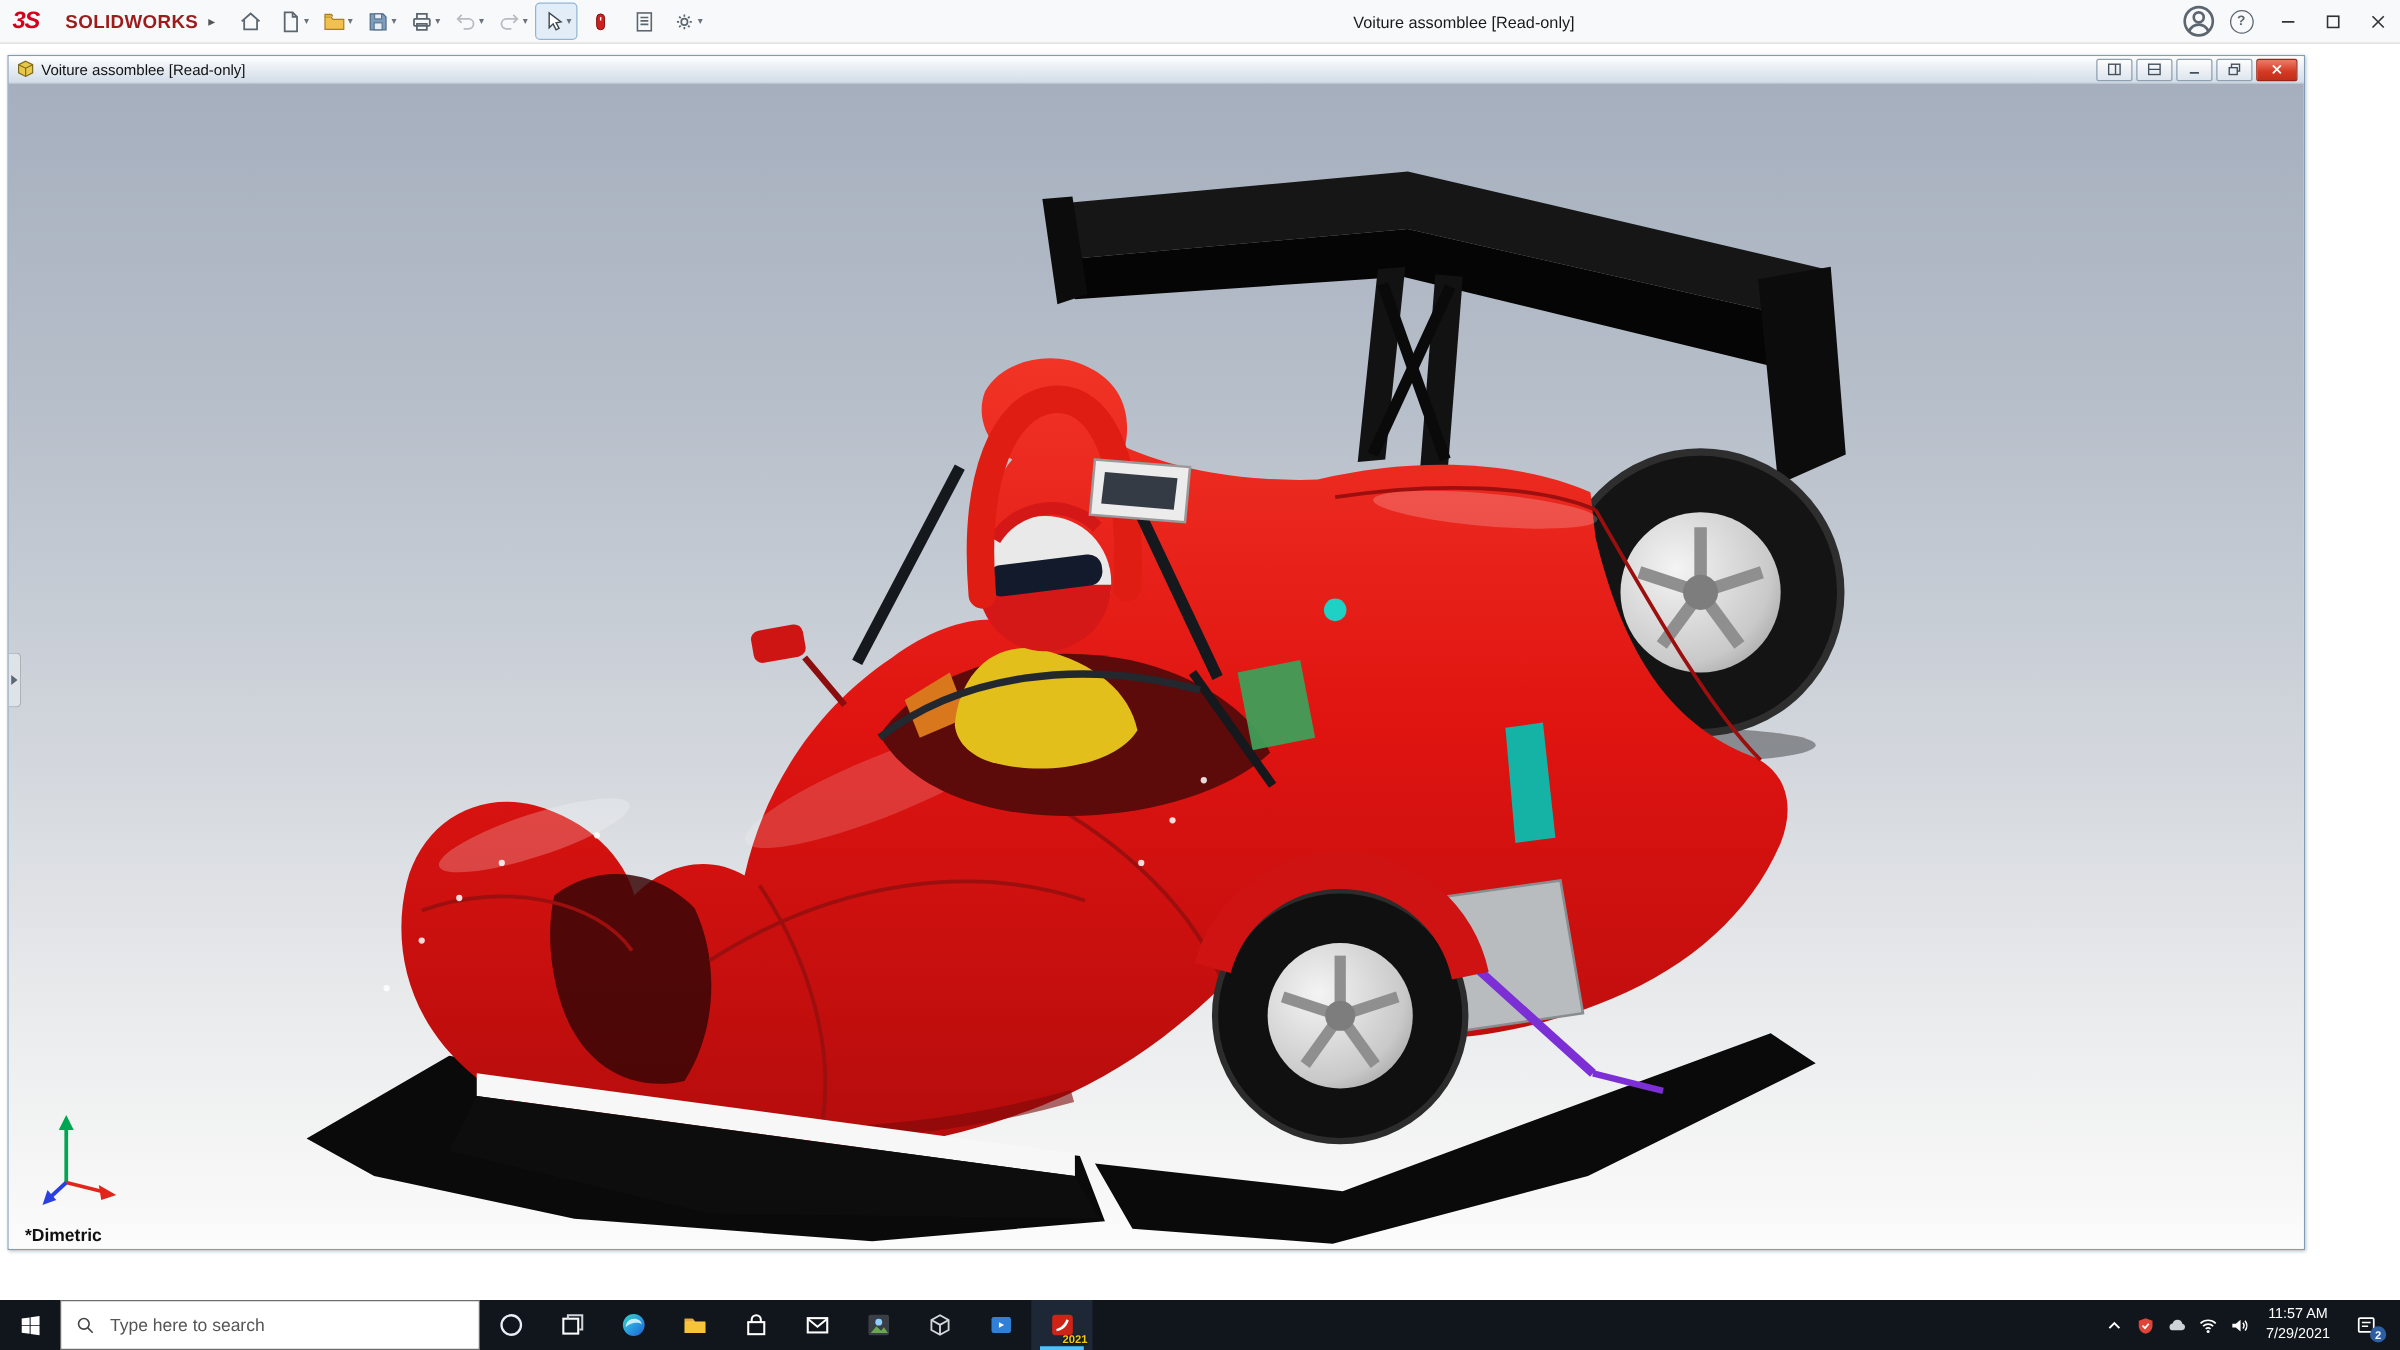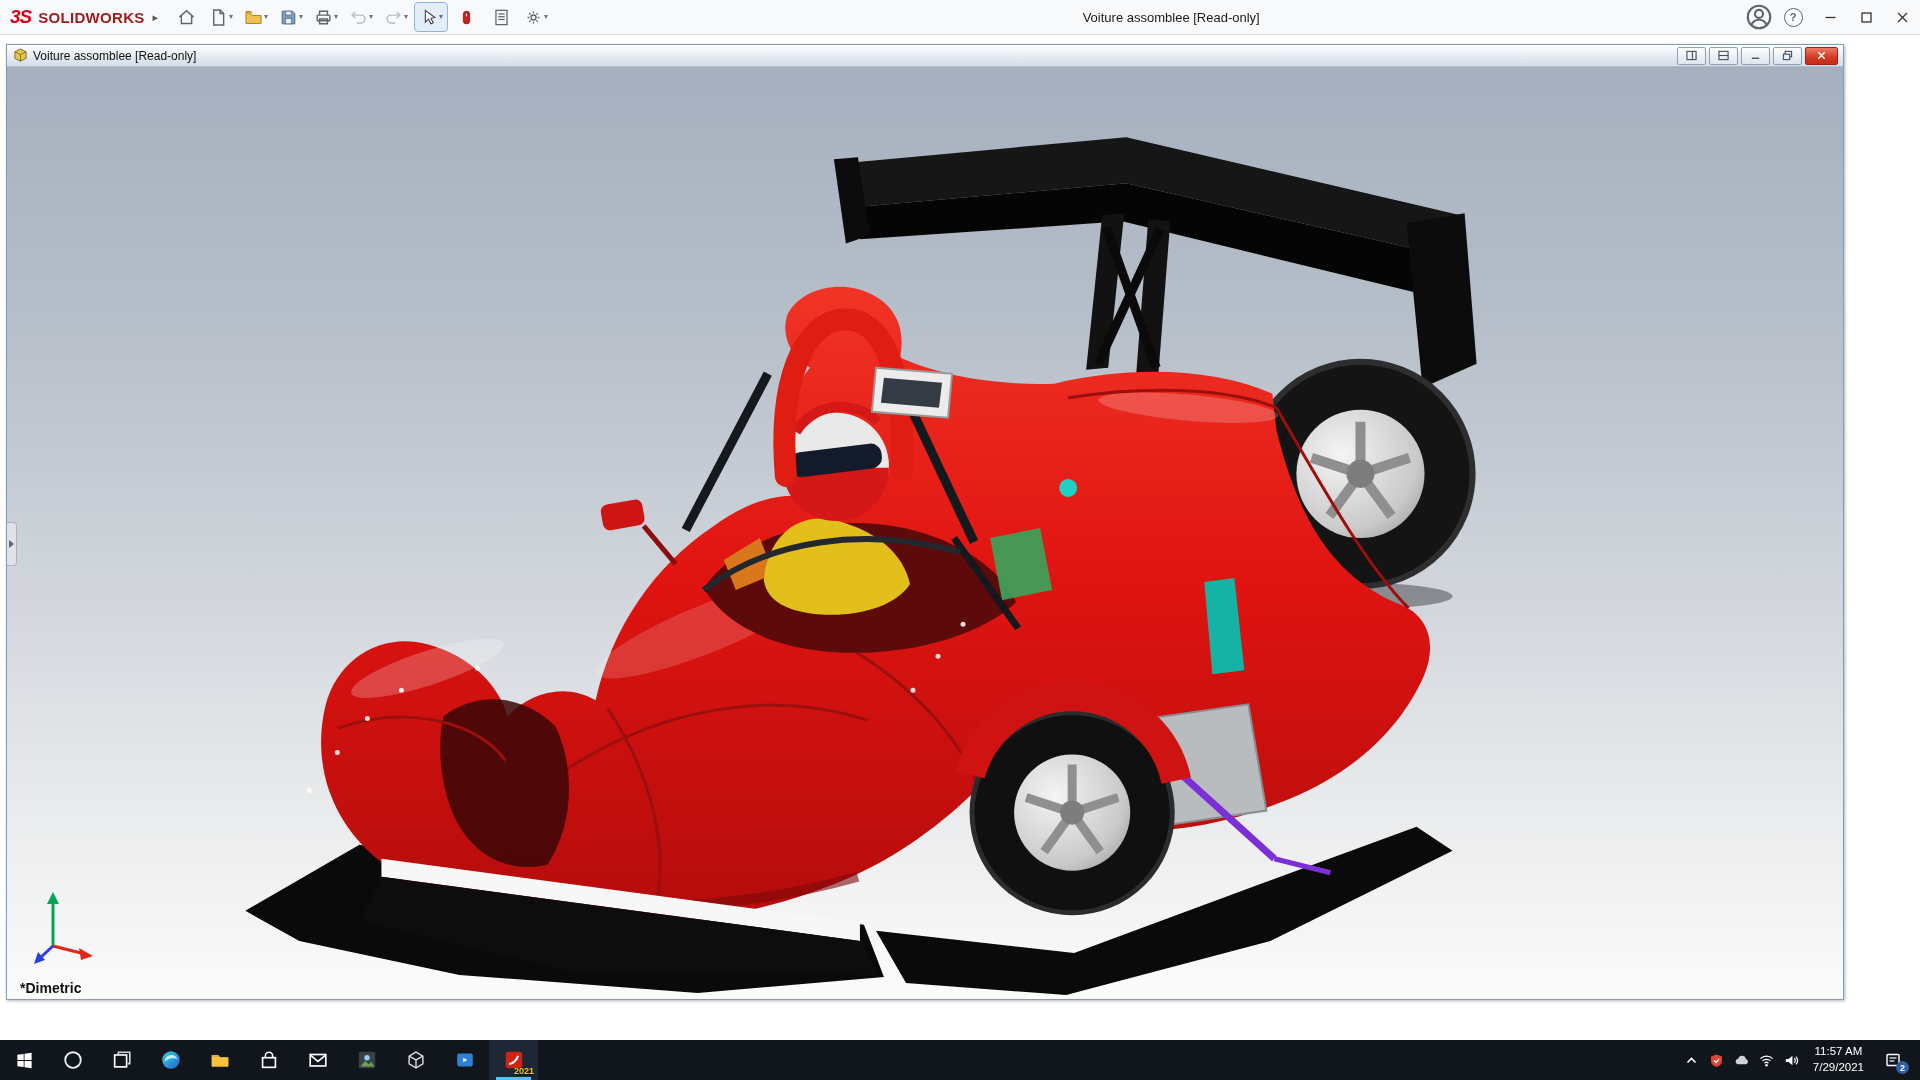--- a/index.html
+++ b/index.html
@@ -1,20 +1,20 @@
 <!DOCTYPE html>
 <html><head>
 <meta charset="utf-8">
 <style>
   html,body{margin:0;padding:0}
   body{width:1920px;height:1080px;position:relative;overflow:hidden;background:#ffffff;font-family:"Liberation Sans",sans-serif}
 
   
   .app-titlebar{position:absolute;top:0;left:0;width:100%;height:35px;background:#f8f9fa;border-bottom:1px solid #dcdcdc;display:flex;align-items:center;padding-left:10px;box-sizing:border-box;z-index:20}
-  .brand{display:flex;align-items:baseline;gap:7px;margin-right:4px}
+  .brand{display:flex;align-items:baseline;gap:21px;margin-right:4px}
   .logo3s{font-style:italic;font-weight:bold;font-size:19px;color:#d6001c;letter-spacing:-1px}
   .brandname{font-weight:bold;font-size:15px;color:#9c1b1b;letter-spacing:.3px}
   .expand-arrow{font-size:11px;color:#555;margin:0 12px 0 4px}
   .tbtn{height:28px;min-width:28px;display:flex;align-items:center;justify-content:center;border-radius:3px;color:#5b6670;padding:0 2px;margin-right:3px}
   .tbtn svg{width:19px;height:19px;display:block}
   .tbtn .caret{font-size:8px;color:#6a737c;margin-left:1px;line-height:1}
   .tbtn.disabled{color:#b6bcc2}
   .tbtn.active{background:#e3edf7;outline:1px solid #8fb4d9}
   .tb-right{margin-left:auto;display:flex;align-items:center;height:100%}
   .circbtn{width:30px;height:28px;display:flex;align-items:center;justify-content:center;color:#5b6670;margin-right:4px}
@@ -345,20 +345,27 @@
     <div class="splitter-tab"></div>
   </div>
 </div>
 
 <div class="taskbar">
   <div class="tk-start">
     <svg viewBox="0 0 24 24">
         <path fill="#ffffff" d="M3 4.8 11 3.7v7.8H3zM12 3.5 21 2.3v9.2h-9zM3 12.5h8v7.8L3 19.2zM12 12.5h9v9.2L12 20.5z"></path>
       </svg>
   </div>
+  <div class="tk-search">
+    <svg viewBox="0 0 24 24">
+        <circle cx="10" cy="10" r="6" fill="none" stroke="#444" stroke-width="1.8"></circle>
+        <line x1="14.5" y1="14.5" x2="20" y2="20" stroke="#444" stroke-width="1.8"></line>
+      </svg>
+    <input type="text" placeholder="Type here to search" style="">
+  </div>
   <div class="tk-item">
     <svg viewBox="0 0 24 24">
         <circle cx="12" cy="12" r="8.5" fill="none" stroke="#e8eef5" stroke-width="2"></circle>
       </svg>
   </div>
   <div class="tk-item">
     <svg viewBox="0 0 24 24">
         <rect x="4" y="6.5" width="13" height="13" fill="none" stroke="#ffffff" stroke-width="1.8"></rect>
         <path d="M8 6.5V3.5h12.5V16H18" fill="none" stroke="#cfd6dd" stroke-width="1.8"></path>
       </svg>

